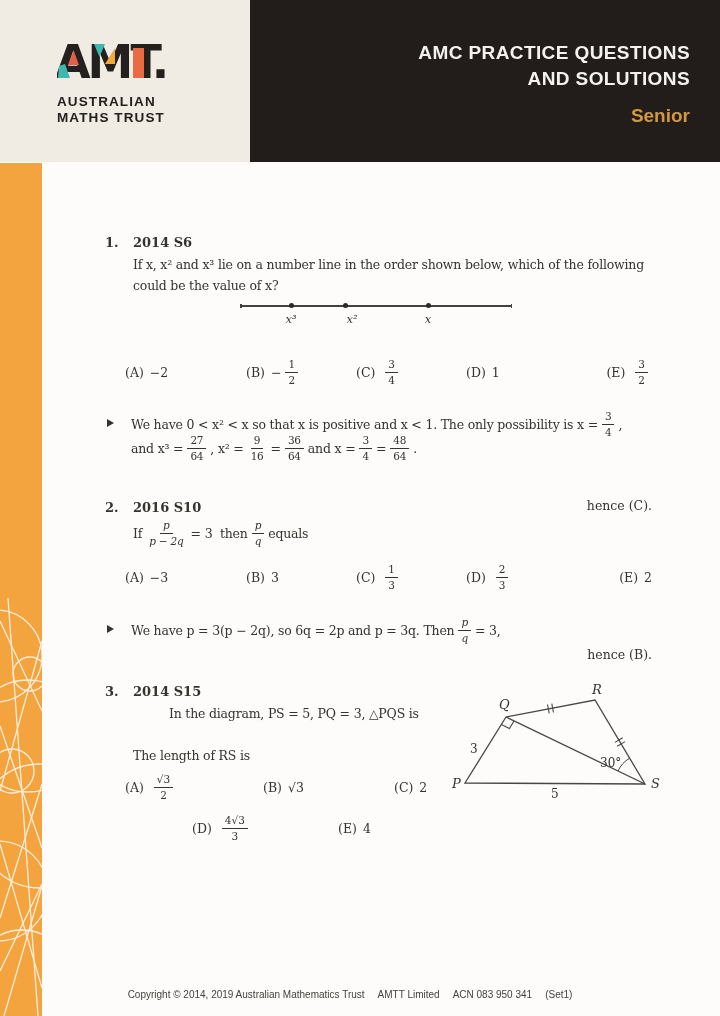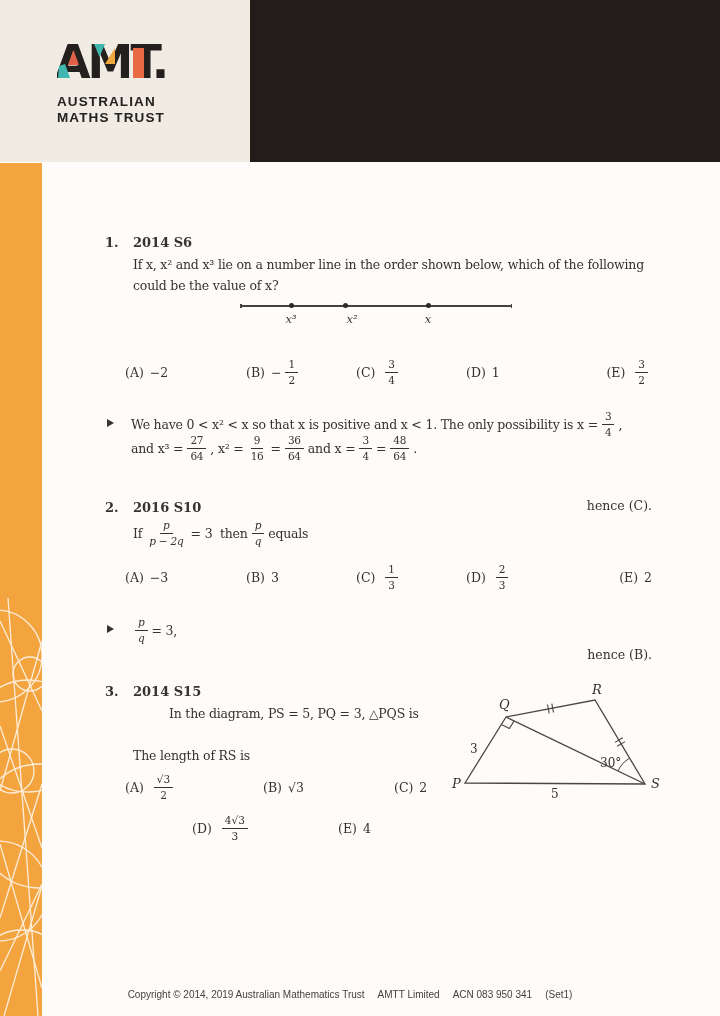--- a/index.html
+++ b/index.html
@@ -74,20 +74,25 @@
       <polygon points="37,10 48,10 42.5,23" fill="#3fb7ae"></polygon>
       <polygon points="48,30 58,14 58,30" fill="#f0a93e"></polygon>
       <rect x="76" y="14" width="11" height="30" fill="#ea6a44"></rect>
     </svg>
     <div class="logo-sub">
       <div>AUSTRALIAN</div>
       <div>MATHS TRUST</div>
     </div>
   </div>
 
+  <div class="hdr">
+    <div class="hdr-line">AMC PRACTICE QUESTIONS</div>
+    <div class="hdr-line">AND SOLUTIONS</div>
+    <div class="hdr-level">Senior</div>
+  </div>
 
   <div class="sidebar">
     <svg width="42" height="430" viewBox="0 0 42 430">
       <g fill="none" stroke="#ffffff" stroke-width="1.3" opacity="0.8">
         <circle cx="-4" cy="70" r="46"></circle>
         <circle cx="28" cy="150" r="56"></circle>
         <circle cx="40" cy="240" r="62"></circle>
         <circle cx="-2" cy="305" r="50"></circle>
         <circle cx="22" cy="392" r="48"></circle>
         <circle cx="12" cy="185" r="22"></circle>
@@ -237,20 +242,21 @@
         </span>
     </div>
     <div class="opt" style="right:68px;">
       <span class="olab">(E)</span>
       <span>2</span>
     </div>
   </div>
 
   <div class="tri" style="left:107px; top:625px;"></div>
   <div class="row body" style="left:131px; top:614px; height:32px;">
+    <span>We have p = 3(p − 2q), so 6q = 2p and p = 3q.  Then</span>
     <span class="frac var">
         <span class="fn">p</span>
         <span class="fd">q</span>
       </span>
     <span>= 3,</span>
   </div>
   <div class="hence" style="top:647px;">hence (B).</div>
 
   <div class="row qhead" style="left:105px; top:684px;">
     <span class="qnum">3.</span>

